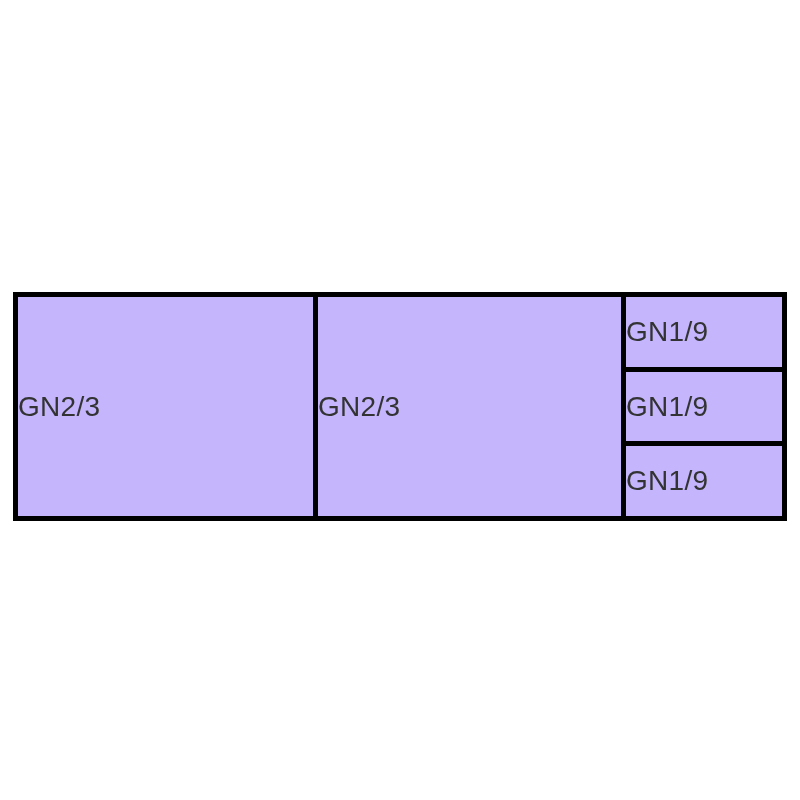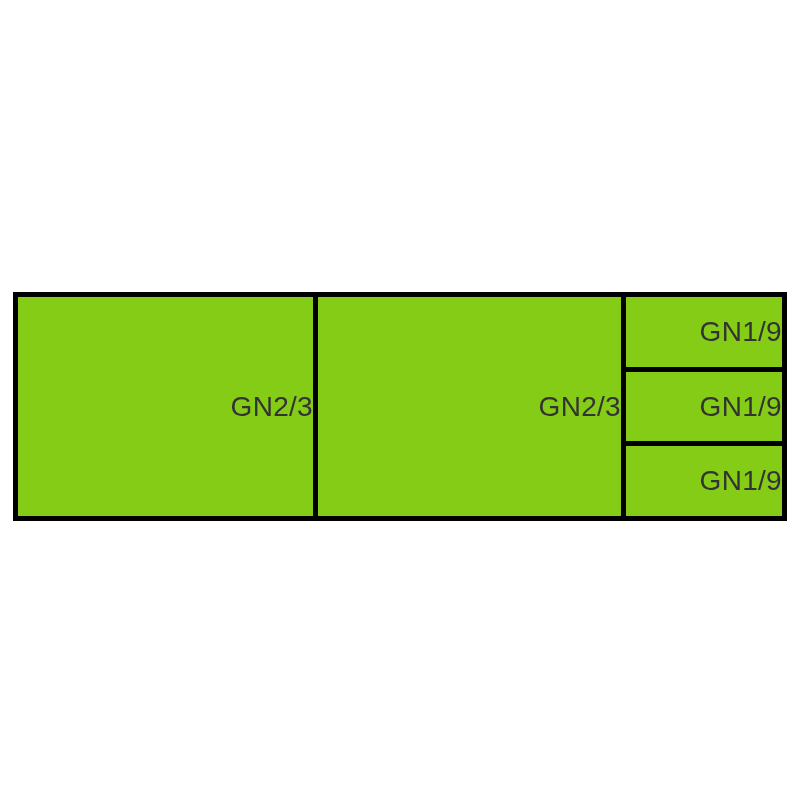--- a/index.html
+++ b/index.html
@@ -36,24 +36,24 @@
     border: 5px solid #000000;
     background: #ffffff;
     display: flex;
     flex-direction: row;
     align-items: stretch;
   }
 
   
   .gn-cell {
     box-sizing: border-box;
-    background: #84cc16;
+    background: #c4b5fd;
     display: flex;
     align-items: center;
-    justify-content: flex-end;
+    justify-content: flex-start;
     position: relative;
   }
 
   .gn-cell-label {
     color: #333333;
     font-size: 28px;
     font-weight: 400;
     letter-spacing: 0.3px;
     line-height: 1;
     white-space: nowrap;

